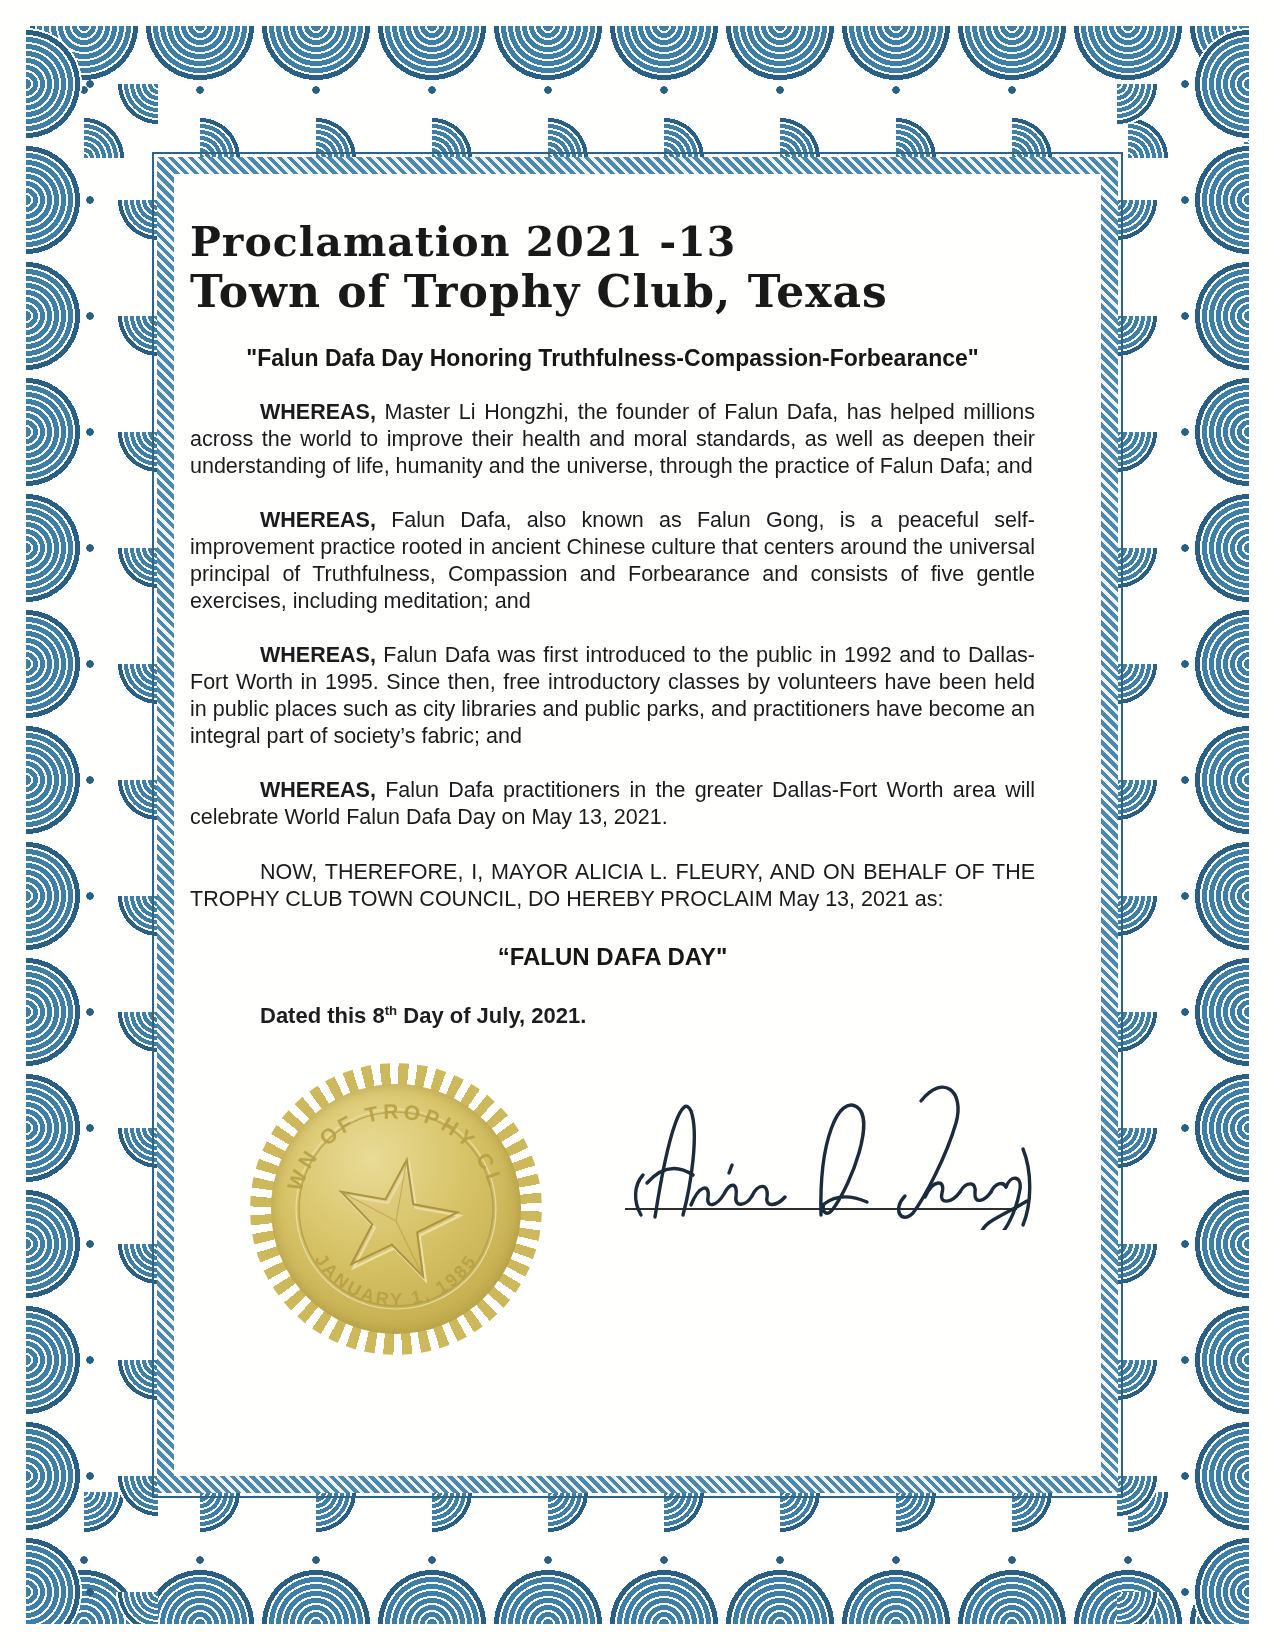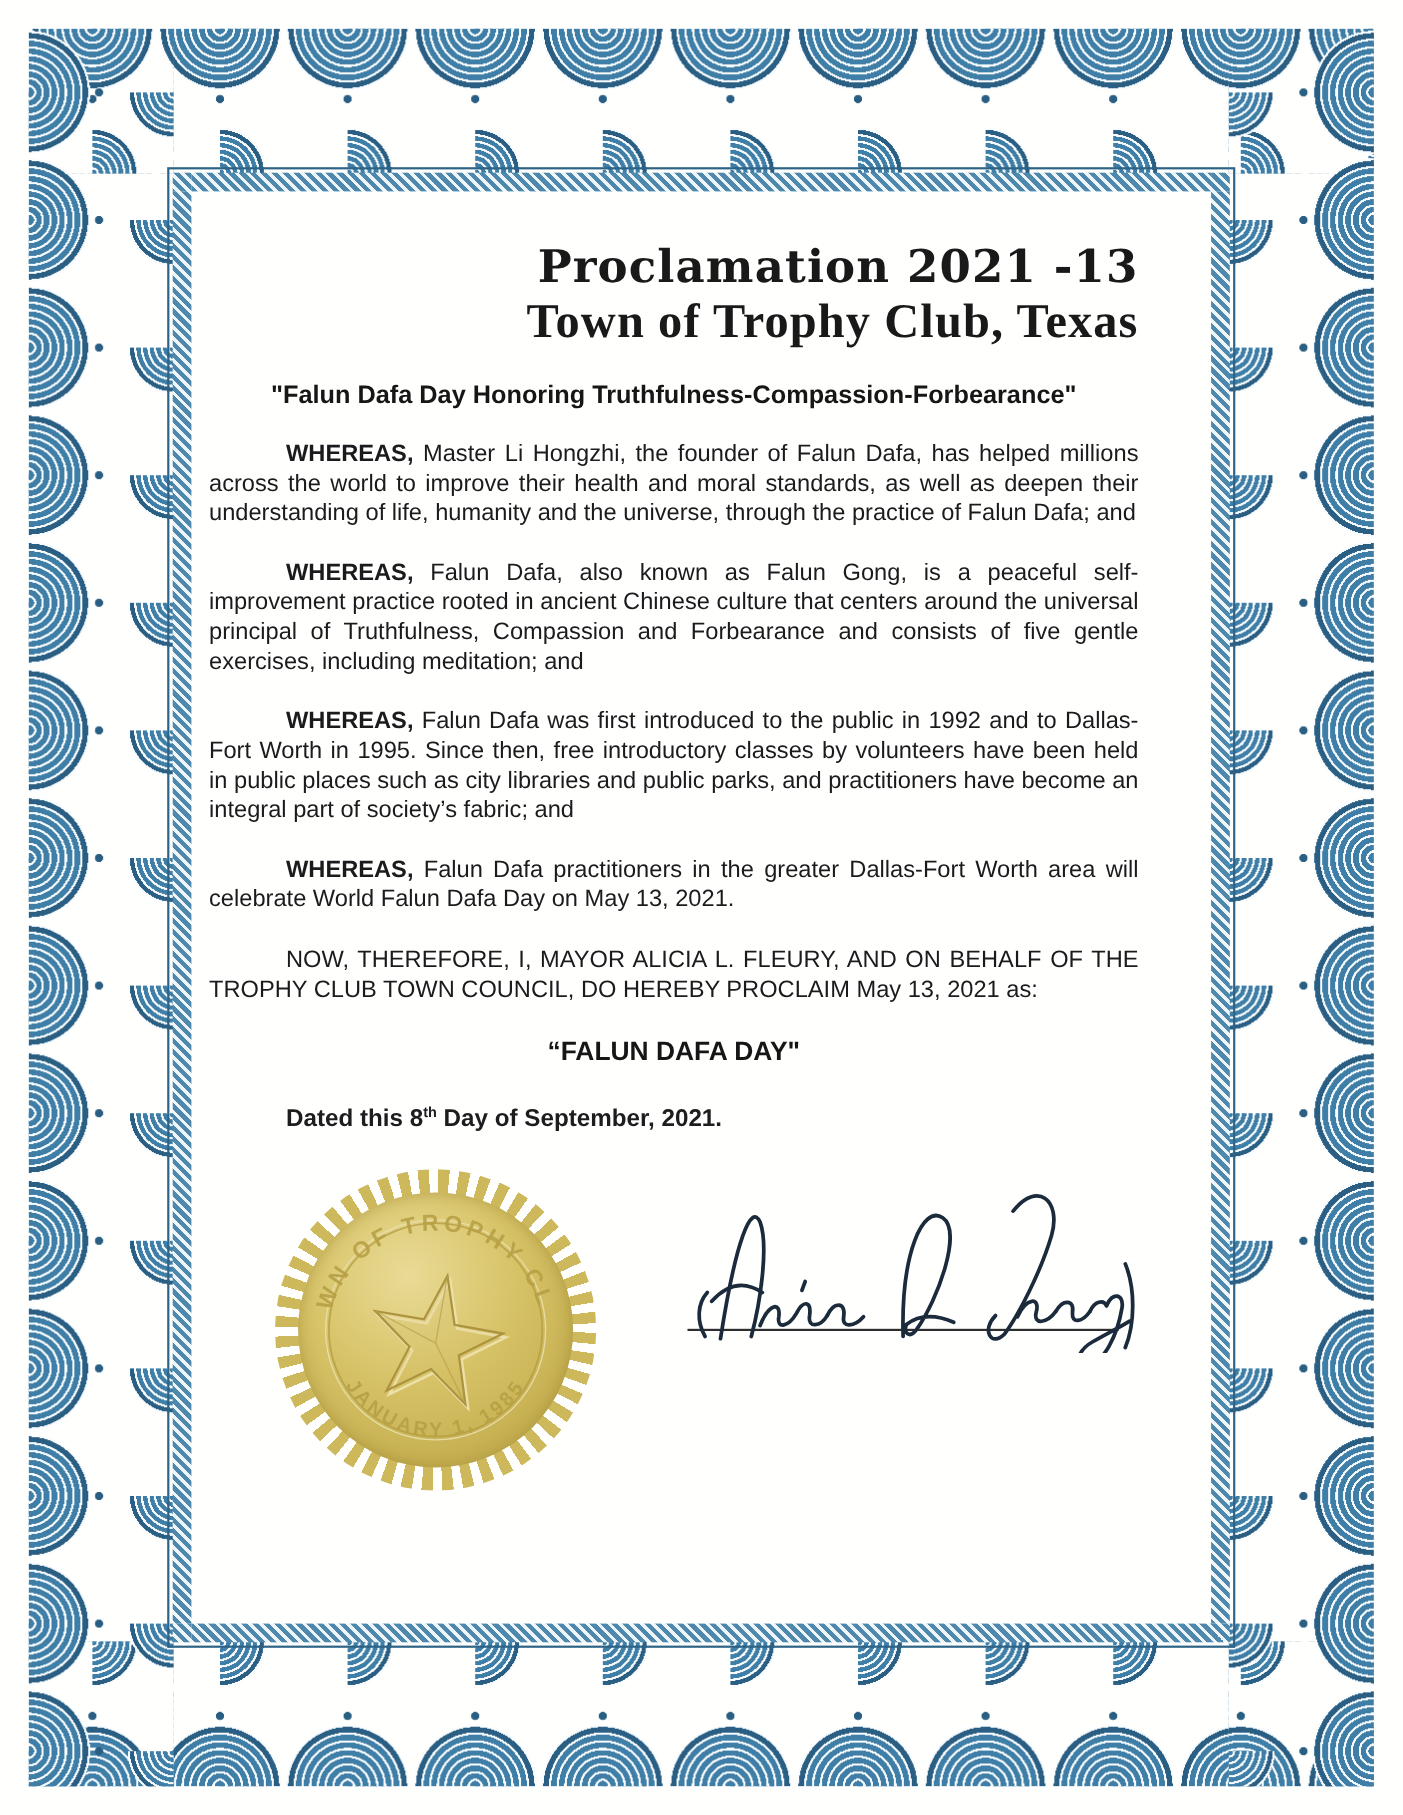--- a/index.html
+++ b/index.html
@@ -34,23 +34,23 @@
       radial-gradient(circle 58px at 132px 58px,#3f7ea6 0 5px,#f8fcfe 5px 7px,#3f7ea6 7px 12px,#f8fcfe 12px 14px,#3f7ea6 14px 19px,#f8fcfe 19px 21px,#3f7ea6 21px 26px,#f8fcfe 26px 28px,#3f7ea6 28px 33px,#f8fcfe 33px 35px,#3f7ea6 35px 40px,#f8fcfe 40px 42px,#3f7ea6 42px 47px,#f8fcfe 47px 49px,#2a5f83 49px 54px,#f8fcfe 54px 56px,rgba(0,0,0,0) 56px),
       radial-gradient(circle 46px at 0px 0px,#3f7ea6 0 4px,#f8fcfe 4px 6px,#3f7ea6 6px 10px,#f8fcfe 10px 12px,#3f7ea6 12px 16px,#f8fcfe 16px 18px,#3f7ea6 18px 22px,#f8fcfe 22px 24px,#3f7ea6 24px 28px,#f8fcfe 28px 30px,#3f7ea6 30px 34px,#f8fcfe 34px 36px,#2a5f83 36px 40px,#f8fcfe 40px 42px,rgba(0,0,0,0) 42px),
       radial-gradient(circle 5px at 68px 58px,#2a5f83 0 3.5px,rgba(0,0,0,0) 4px);
     background-position:0 0,0 58px,0 0;}
   
   .frame{position:absolute;inset:152px;border:2px solid #2c6386;}
   .lace{position:absolute;inset:3px;border:17px solid;
     border-image:repeating-linear-gradient(45deg,#4e88ad 0 4px,#eef5f9 4px 7px) 17;}
   
   .content{position:absolute;left:190px;top:188px;width:845px;}
-  .title{font-family:"DejaVu Serif",serif;font-weight:700;text-align:right;color:#191919;margin:0;}
+  .title{font-family:"DejaVu Serif",serif;font-weight:700;text-align:left;color:#191919;margin:0;}
   .title1{margin-top:30px;font-size:41px;line-height:48px;letter-spacing:1px;}
-  .title2{font-size:44px;line-height:52px;letter-spacing:1px;font-family:Liberation Serif, serif;}
+  .title2{font-size:44px;line-height:52px;letter-spacing:1px;}
   .subtitle{margin-top:26px;text-align:center;font-weight:700;font-size:23px;line-height:28px;color:#161616;}
   .body-para{margin:27px 0 0 0;font-size:21.5px;line-height:27px;text-align:justify;text-indent:70px;color:#1b1b1d;}
   .body-para strong{font-weight:700;}
   .proclaim{font-weight:400;margin-top:28px;}
   .day-title{margin:30px 0 0 0;text-align:center;font-size:24px;line-height:28px;font-weight:700;color:#161616;}
   .dated{margin:32px 0 0 0;font-size:22px;font-weight:700;text-indent:70px;}
   .dated sup{font-size:60%;vertical-align:super;}
   
   .seal-row{position:relative;margin-top:26px;height:330px;}
   .seal{position:absolute;left:60px;top:8px;width:292px;height:292px;}
@@ -91,21 +91,21 @@
     <p class="body-para"><strong>WHEREAS,</strong><span> Falun Dafa, also known as Falun Gong, is a peaceful self-improvement practice rooted in ancient Chinese culture that centers around the universal principal of Truthfulness, Compassion and Forbearance and consists of five gentle exercises, including meditation; and</span></p>
 
     <p class="body-para"><strong>WHEREAS,</strong><span> Falun Dafa was first introduced to the public in 1992 and to Dallas-Fort Worth in 1995. Since then, free introductory classes by volunteers have been held in public places such as city libraries and public parks, and practitioners have become an integral part of society’s fabric; and</span></p>
 
     <p class="body-para"><strong>WHEREAS,</strong><span> Falun Dafa practitioners in the greater Dallas-Fort Worth area will celebrate World Falun Dafa Day on May 13, 2021.</span></p>
 
     <p class="body-para proclaim">NOW, THEREFORE, I, MAYOR ALICIA L. FLEURY, AND ON BEHALF OF THE TROPHY CLUB TOWN COUNCIL, DO HEREBY PROCLAIM May 13, 2021 as:</p>
 
     <h2 class="day-title">“FALUN DAFA DAY"</h2>
 
-    <p class="dated"><span>Dated this 8</span><sup>th</sup><span> Day of September, 2021.</span></p>
+    <p class="dated"><span>Dated this 8</span><sup>th</sup><span> Day of July, 2021.</span></p>
 
     <div class="seal-row">
 
       <div class="seal">
         <div class="seal-burst"></div>
         <div class="seal-disc"></div>
         <svg class="seal-art" viewBox="0 0 292 292">
           <circle cx="146" cy="146" r="100" fill="none" stroke="#e9dfae" stroke-width="1.2" opacity="0.9"></circle>
           <circle cx="146" cy="146" r="97" fill="none" stroke="#b29b42" stroke-width="1.6" opacity="0.75"></circle>
           <path id="sealArcTop" d="M 50,134 A 98,98 0 0 1 242,134" fill="none"></path>

